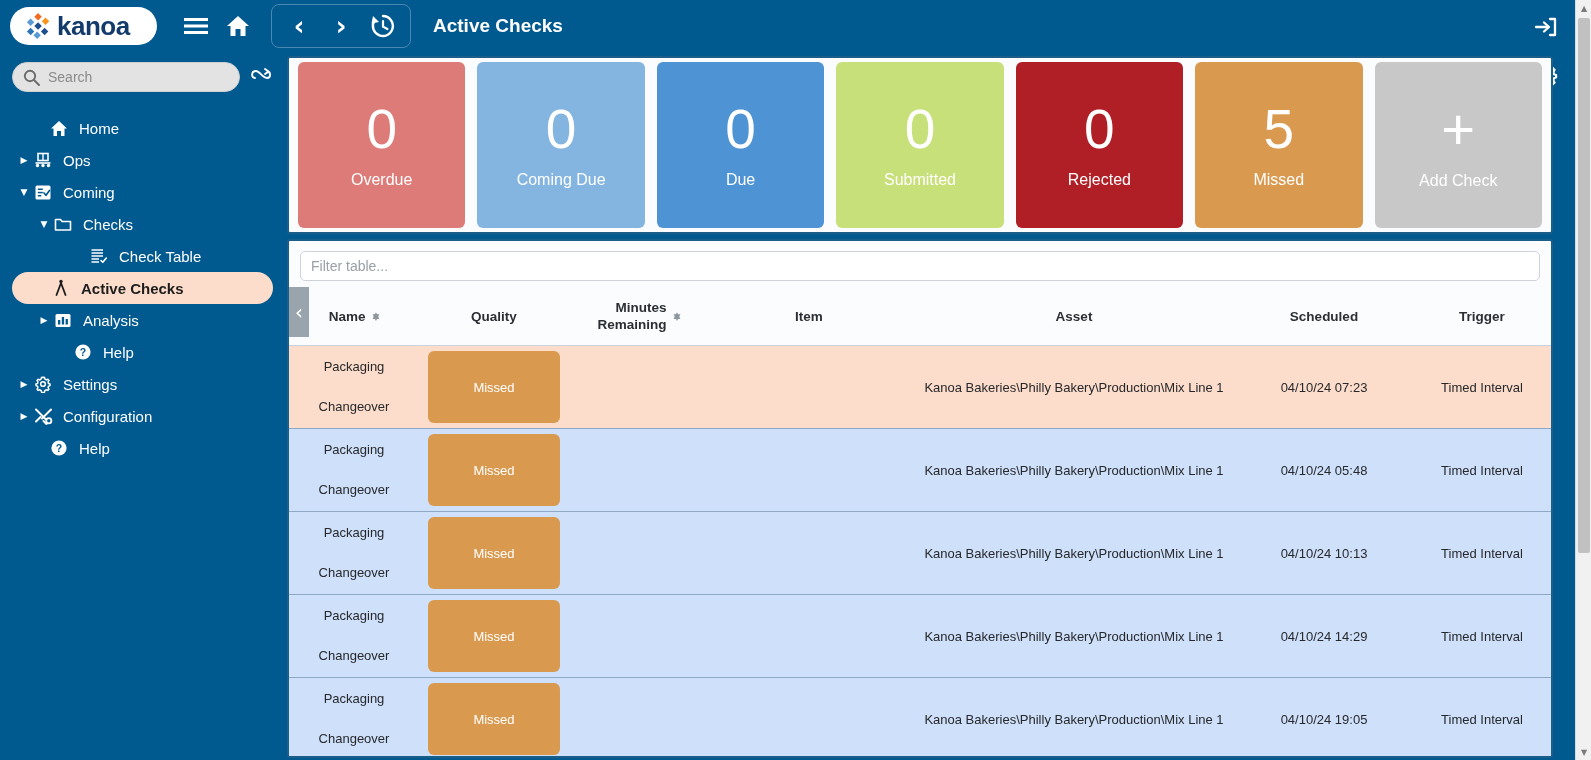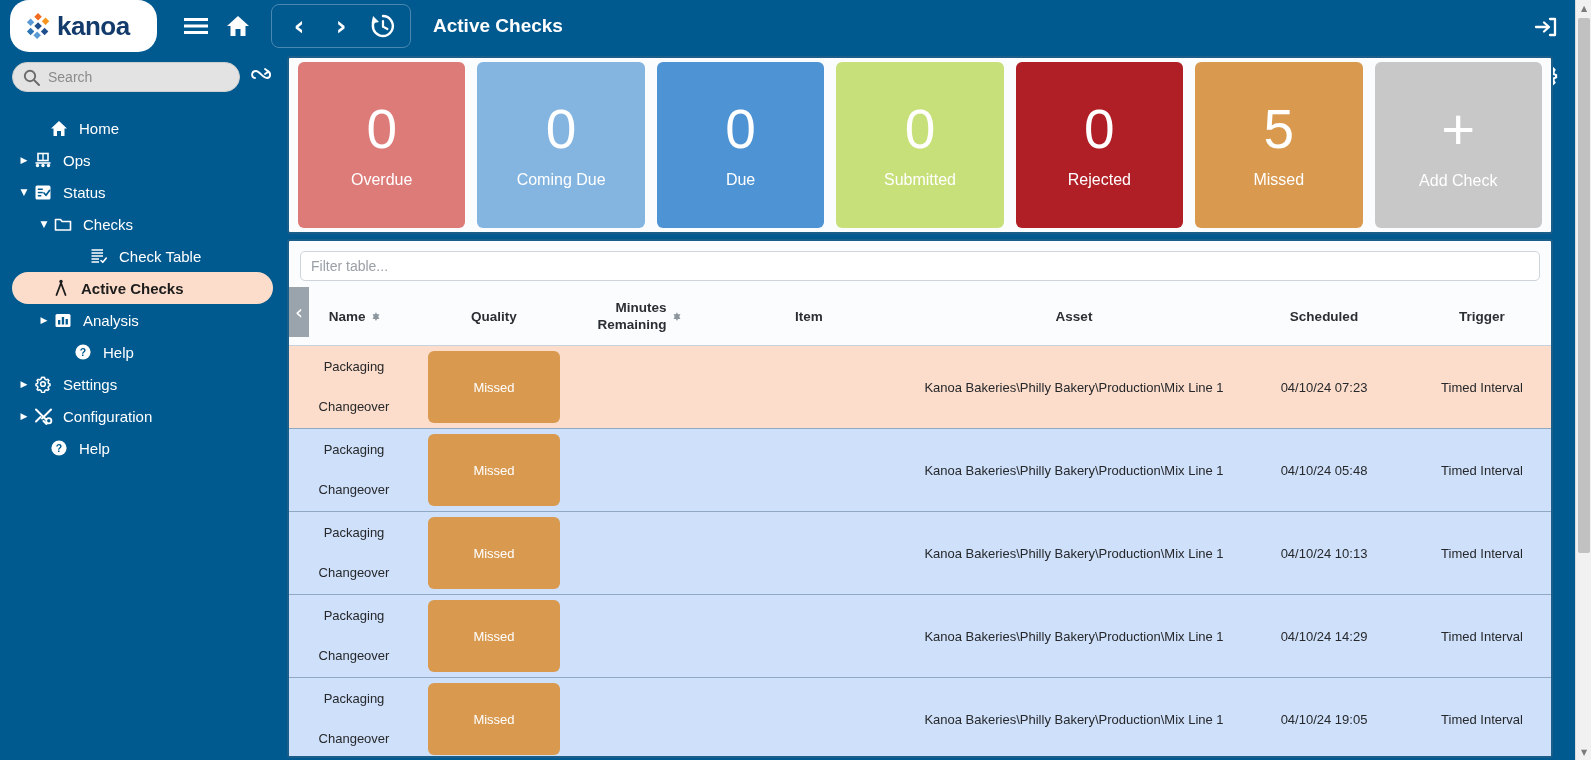--- a/index.html
+++ b/index.html
@@ -18,21 +18,21 @@
 
   
   #topbar {
     position: absolute; left: 0; top: 0;
     width: 1575px; height: 52px;
     background: #00598f;
     display: flex; align-items: center;
   }
   .logo-pill {
     margin-left: 10px;
-    width: 147px; height: 52px;
+    width: 147px; height: 38px;
     background: #ffffff;
     border-radius: 19px;
     display: flex; align-items: center;
     justify-content: flex-start;
     padding-left: 14px;
   }
   .logo-mark { width: 30px; height: 28px; flex: none; }
   .logo-word {
     font-size: 26px; font-weight: bold;
     color: #123a6b; letter-spacing: -0.5px;
@@ -365,21 +365,21 @@
           <span class="caret" style="font-family: &quot;DejaVu Sans&quot;, sans-serif;">▼</span>
           <span class="nicon">
             <svg width="18" height="17" viewBox="0 0 18 17">
               <rect x="1.5" y="1.5" width="15" height="14" rx="1.5" fill="currentColor"></rect>
               <rect x="3.8" y="4.5" width="5" height="1.5" fill="#00598f"></rect>
               <rect x="3.8" y="7.8" width="5" height="1.5" fill="#00598f"></rect>
               <rect x="3.8" y="11" width="3.5" height="1.5" fill="#00598f"></rect>
               <polyline points="10,9 12,11.3 15.5,6.5" fill="none" stroke="#00598f" stroke-width="1.7" stroke-linecap="round" stroke-linejoin="round"></polyline>
             </svg>
           </span>
-          <span class="nlabel">Status</span>
+          <span class="nlabel">Coming</span>
         </div>
         <div class="navitem lvl1">
           <span class="caret" style="font-family: &quot;DejaVu Sans&quot;, sans-serif;">▼</span>
           <span class="nicon">
             <svg width="18" height="16" viewBox="0 0 18 16">
               <path d="M1.5 3.5 h5 l1.6 2 h8.4 v8.5 h-15 Z" fill="none" stroke="currentColor" stroke-width="1.6" stroke-linejoin="round"></path>
             </svg>
           </span>
           <span class="nlabel">Checks</span>
         </div>

